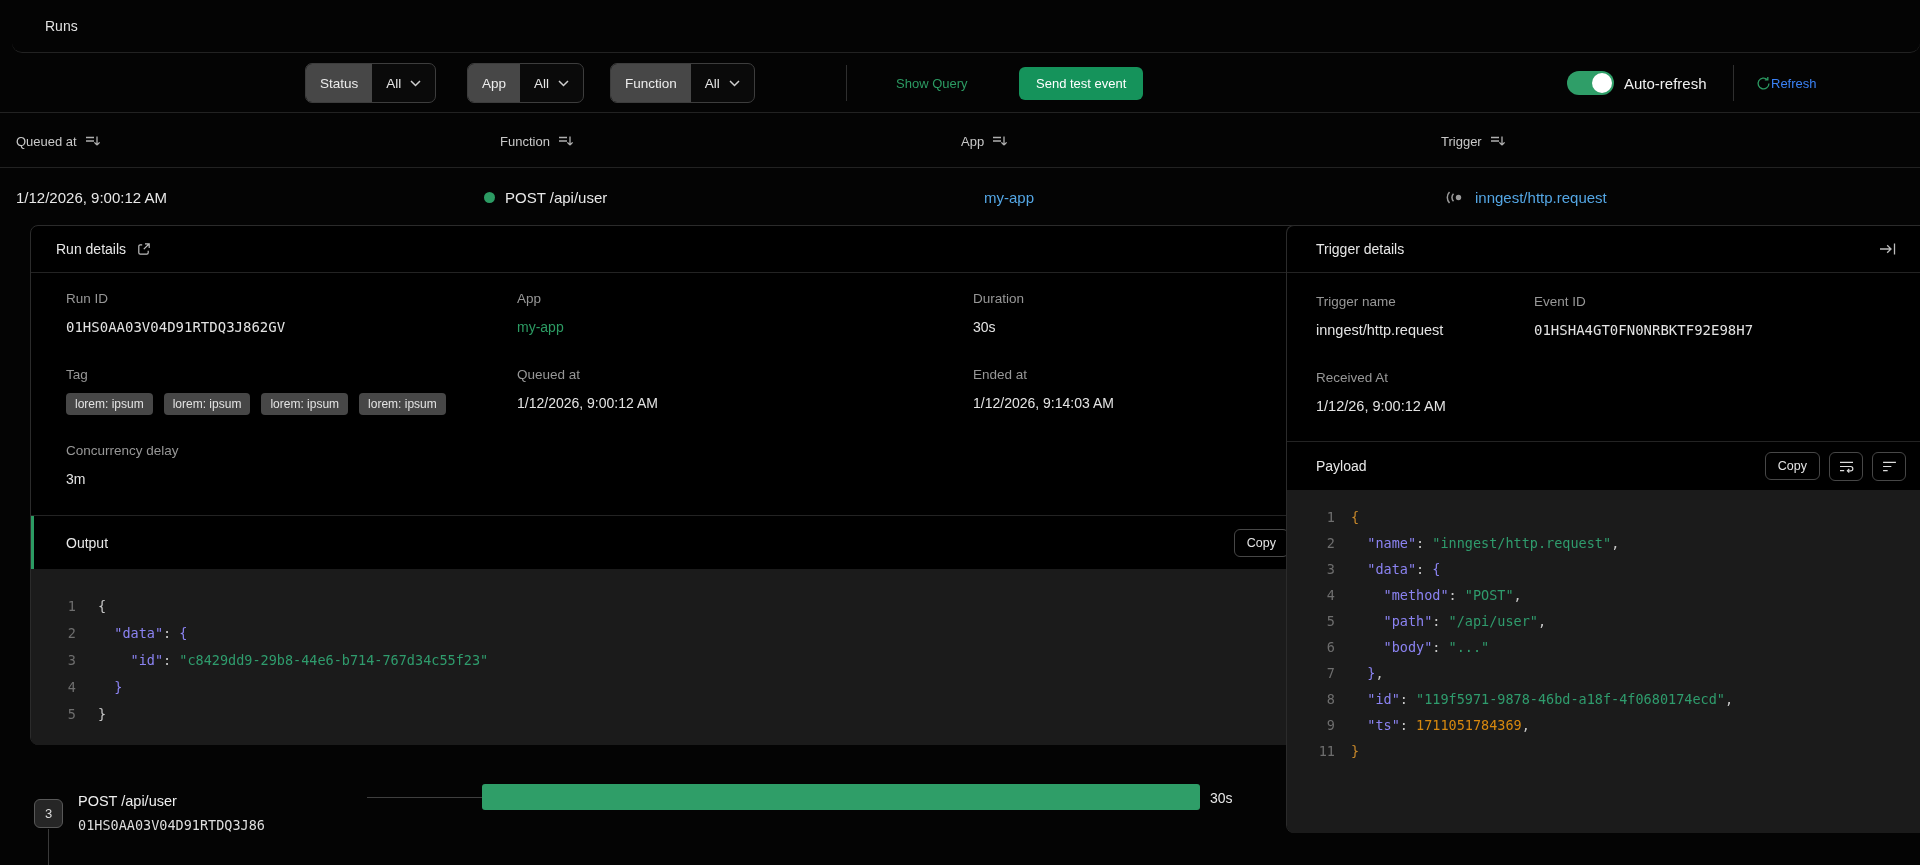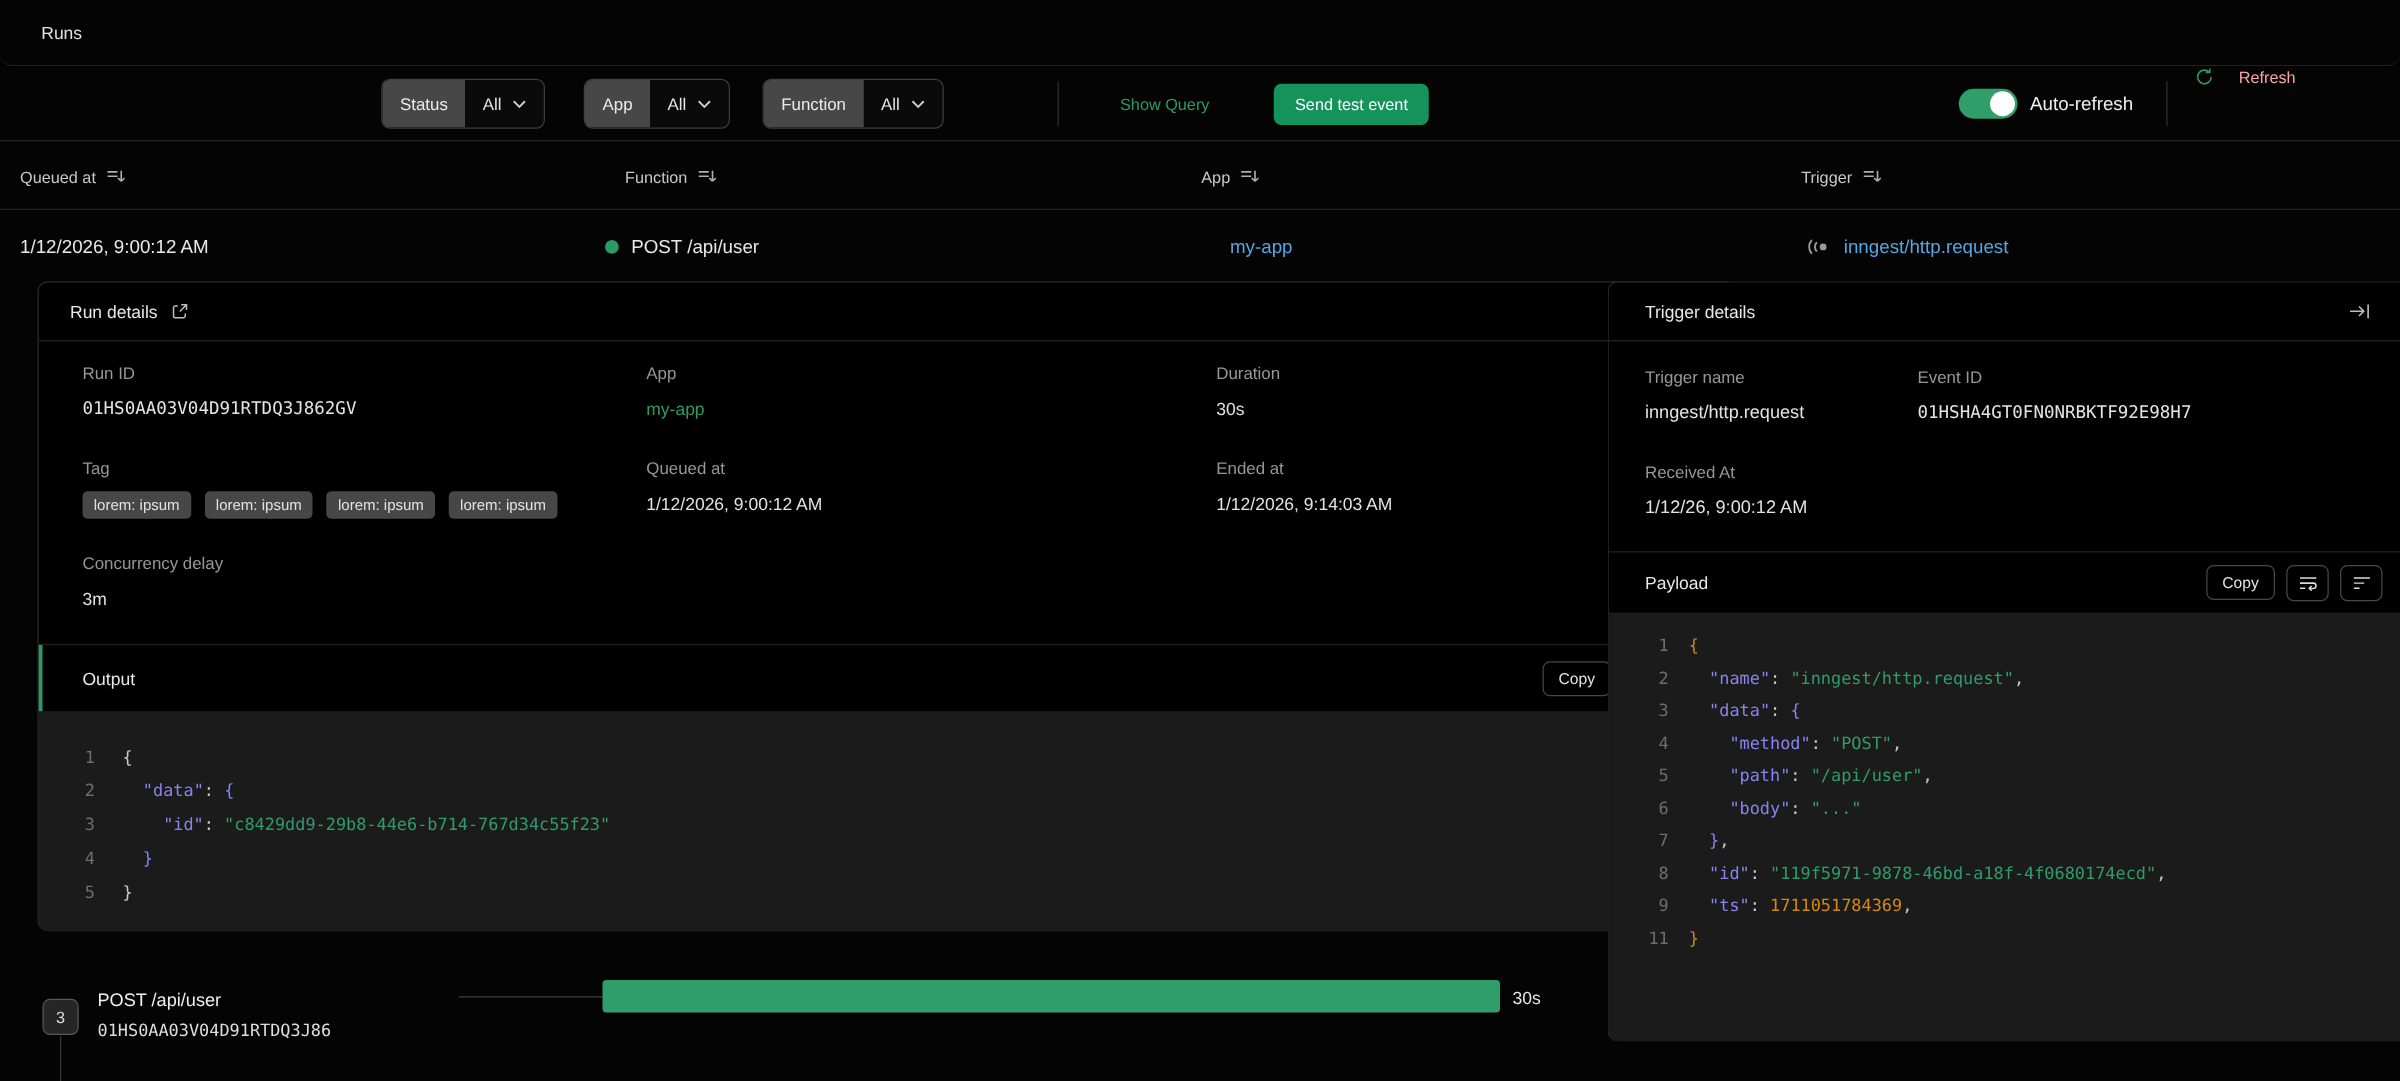--- a/index.html
+++ b/index.html
@@ -7,21 +7,21 @@
   body {
     background:#040404;
     font-family:"Liberation Sans", sans-serif;
     color:#e8e8e8;
     position:relative;
     overflow:hidden;
   }
   .mono { font-family:"DejaVu Sans Mono", monospace; }
 
   
-  .topbar { position:absolute; top:0; left:0; right:0; height:53px;
+  .topbar { position:absolute; top:0; left:12px; right:0; height:53px;
     border-bottom:1px solid #222; display:flex; align-items:center; padding-left:33px;border-radius:10px; }
   .page-title { font-size:14px; color:#e2e2e2; }
 
   
   .filterbar { position:absolute; top:54px; left:0; right:0; height:59px;
     border-bottom:1px solid #222; }
   .pill { position:absolute; top:9px; height:40px; display:flex; align-items:stretch;
     border:1px solid #3d3d3d; border-radius:7px; overflow:hidden; background:#0a0a0a; cursor:pointer; }
   .pill-seg { display:flex; align-items:center; gap:9px; padding:0 14px; font-size:13.5px; color:#e4e4e4; }
   .pill-seg.divided { border-left:1px solid #3d3d3d; }
@@ -30,22 +30,22 @@
   .vdivider { position:absolute; top:11px; width:1px; height:36px; background:#2f2f2f; }
   .show-query { position:absolute; left:896px; top:0; height:59px; display:flex; align-items:center;
     color:#2c9b63; font-size:13px; cursor:pointer; background:none; border:none; }
   .send-test { position:absolute; left:1019px; top:13px; height:33px; padding:0 17px;
     background:#15935b; color:#fff; font-size:13px; border:none; border-radius:6px; cursor:pointer; }
   .toggle { position:absolute; left:1567px; top:17px; width:47px; height:24px; border-radius:12px;
     background:#2f9e68; cursor:pointer; }
   .toggle .knob { position:absolute; top:2px; right:2px; width:20px; height:20px; border-radius:50%; background:#fff; }
   .auto-refresh-label { position:absolute; left:1624px; top:0; height:59px; display:flex; align-items:center;
     font-size:15px; color:#f0f0f0; }
-  .refresh-btn { position:absolute; left:1756px; top:0; height:59px; display:flex; gap:20px;
-    color:#fca5a5; font-size:13px; background:none; border:none; cursor:pointer; }
+  .refresh-btn { position:absolute; left:1756px; top:0; height:59px; display:flex; align-items:center; gap:0;
+    color:#3b82f6; font-size:13px; background:none; border:none; cursor:pointer; }
 
   
   .thead { position:absolute; top:114px; left:0; right:0; height:54px; border-bottom:1px solid #222; }
   .th { position:absolute; top:0; height:54px; display:flex; align-items:center; gap:8px;
     font-size:13px; color:#c9c9c9; cursor:pointer; }
   .trow { position:absolute; top:169px; left:0; right:0; height:56px; }
   .td { position:absolute; top:0; height:56px; display:flex; align-items:center; gap:10px; font-size:15px; }
   .status-dot { width:11px; height:11px; border-radius:50%; background:#2c9b63; flex:none; }
   .link-blue { color:#54a6e4; cursor:pointer; }
 

